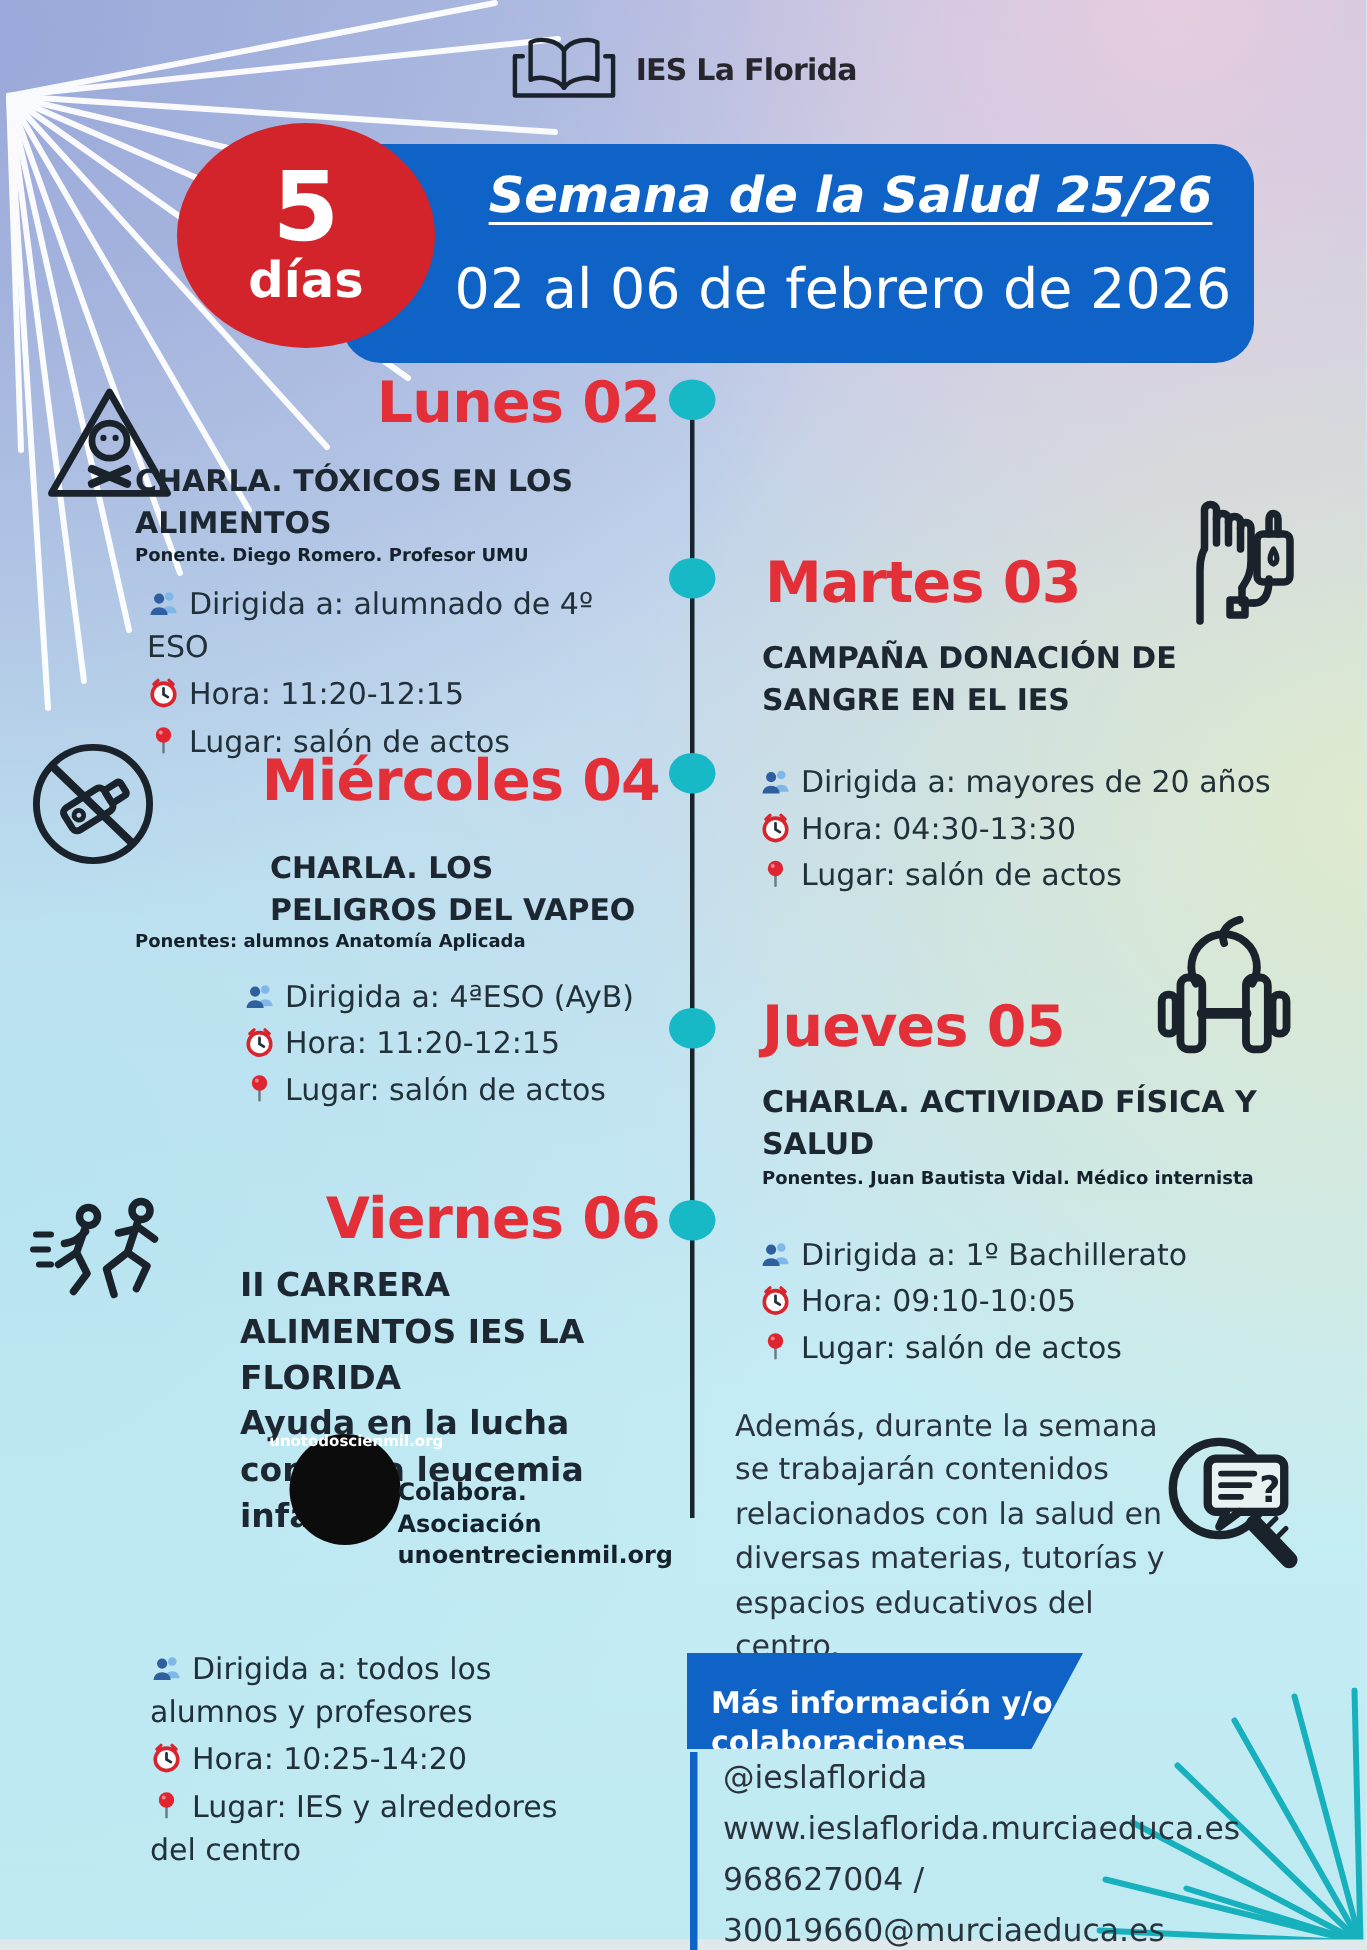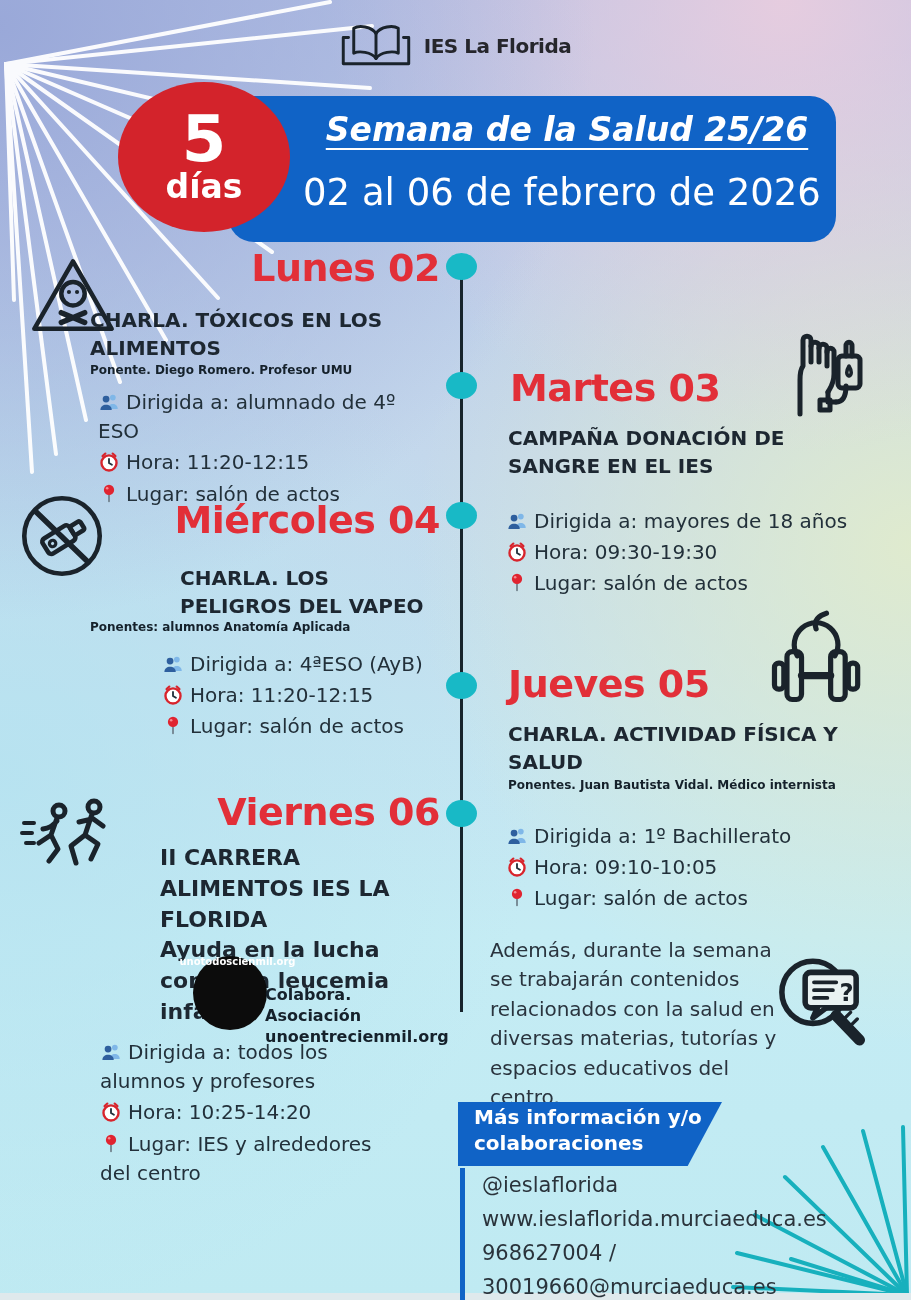--- a/index.html
+++ b/index.html
@@ -40,21 +40,21 @@
   .dicon{display:inline-block;width:22px;height:22px;vertical-align:-4px;margin-right:6px;}
   .right{}
   .note{font-size:20px;color:#2a343e;line-height:1.47;}
   
   .uno{left:193px;top:956px;width:74px;height:74px;border-radius:50%;background:#0c0c0c;color:#fff;
     display:flex;flex-direction:row;justify-content:center;padding-left:15px;box-sizing:border-box;}
   .uno div{font-size:10px;font-weight:700;line-height:1.12;}
   
   .fbanner{left:458px;top:1102px;width:264px;height:64px;background:var(--banner-blue,#1063c6);
     clip-path:polygon(0 0,100% 0,87% 100%,0 100%);color:#fff;font-weight:700;font-size:20px;
-    line-height:1.3;padding:2px 16px;box-sizing:border-box;}
+    line-height:1.3;padding:20px 16px;box-sizing:border-box;}
   .contact{left:460px;top:1168px;border-left:5px solid var(--banner-blue,#1063c6);padding-left:17px;}
   .contact div{font-size:21px;color:#2a333b;line-height:1.62;}
   .edge-strip{left:0;bottom:0;width:100%;height:7px;background:#dfe9ec;}
   svg.icon{stroke:#1a232b;fill:none;stroke-width:5;stroke-linecap:round;stroke-linejoin:round;}
 </style>
 </head>
 <body>
 
 <div id="page">
 
@@ -168,24 +168,24 @@
     <rect x="48" y="78" width="10" height="10"></rect>
     <path d="M64 80 C72 80 74 72 74 64"></path>
     <rect x="66" y="34" width="22" height="32" rx="4"></rect>
     <path d="M74 24 C74 19 80 19 80 24 L80 34 M74 24 L74 34"></path>
     <path d="M77 44 C74 49 74 53 77 54 C80 53 80 49 77 44 Z" stroke-width="3.5"></path>
   </svg>
   <div class="abs etitle" style="left:508px;top:424px;width:300px">CAMPAÑA DONACIÓN DE SANGRE EN EL IES</div>
   <div class="abs details" style="left:506px;top:507px;width:360px">
     <div class="drow"><svg class="dicon" viewBox="0 0 24 24">
           <use href="#i-people"></use>
-        </svg><span>Dirigida a: mayores de 18 años</span></div>
-    <div class="drow"><svg class="dicon" viewBox="0 0 24 24">
-          <use href="#i-clock"></use>
-        </svg><span>Hora: 09:30-19:30</span></div>
+        </svg><span>Dirigida a: mayores de 20 años</span></div>
+    <div class="drow"><svg class="dicon" viewBox="0 0 24 24">
+          <use href="#i-clock"></use>
+        </svg><span>Hora: 04:30-13:30</span></div>
     <div class="drow"><svg class="dicon" viewBox="0 0 24 24">
           <use href="#i-pin"></use>
         </svg><span>Lugar: salón de actos</span></div>
   </div>
 
   <svg class="abs icon" style="left:16px;top:490px" width="92" height="92" viewBox="0 0 100 100">
     <circle cx="50" cy="50" r="41"></circle>
     <g transform="rotate(-32 50 50)">
       <rect x="28" y="42" width="34" height="19" rx="4"></rect>
       <circle cx="37" cy="51.5" r="3.5" stroke-width="3.5"></circle>
@@ -244,21 +244,21 @@
     <div>II CARRERA ALIMENTOS IES LA FLORIDA</div>
     <div>Ayuda en la lucha contra la leucemia infantil</div>
   </div>
   <div class="abs uno">
     <div>uno</div>
     <div>todos</div>
     <div>cienmil</div>
     <div>.org</div>
   </div>
   <div class="abs espeaker right" style="right:471px;top:985px;width:175px;font-size:16px">Colabora. Asociación unoentrecienmil.org</div>
-  <div class="abs details" style="left:100px;top:1038px;width:300px">
+  <div class="abs details" style="left:100px;top:1098px;width:300px">
     <div class="drow"><svg class="dicon" viewBox="0 0 24 24">
           <use href="#i-people"></use>
         </svg><span>Dirigida a: todos los alumnos y profesores</span></div>
     <div class="drow"><svg class="dicon" viewBox="0 0 24 24">
           <use href="#i-clock"></use>
         </svg><span>Hora: 10:25-14:20</span></div>
     <div class="drow"><svg class="dicon" viewBox="0 0 24 24">
           <use href="#i-pin"></use>
         </svg><span>Lugar: IES y alrededores del centro</span></div>
   </div>

